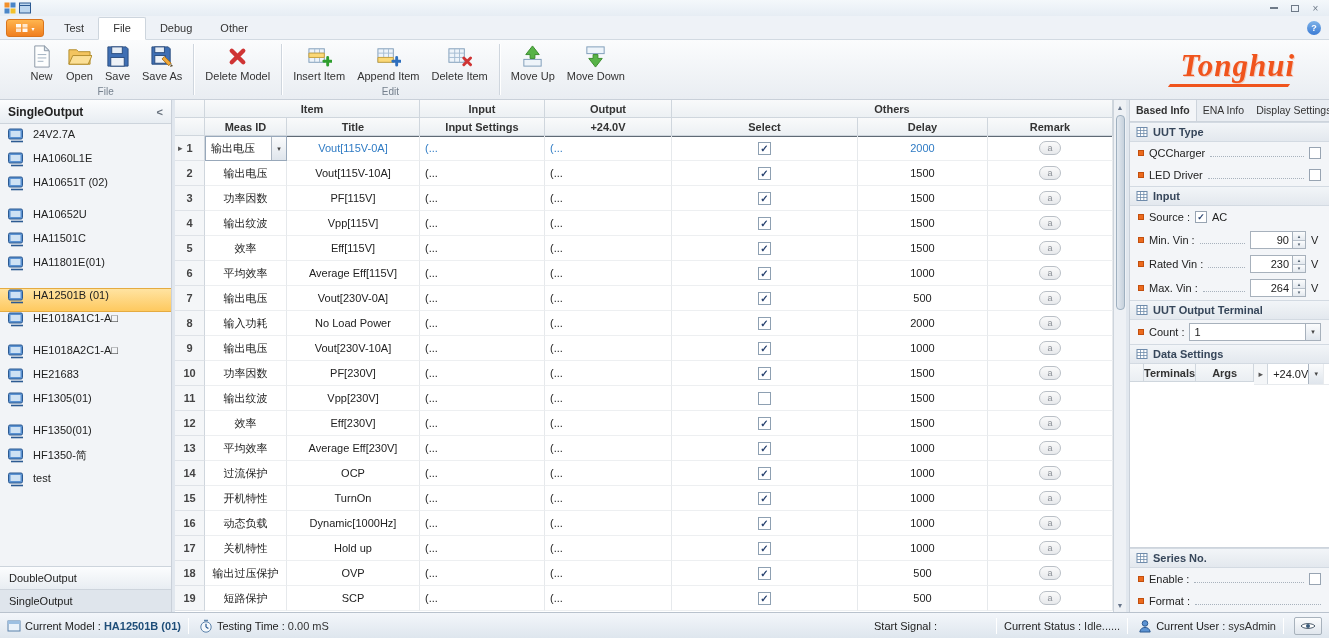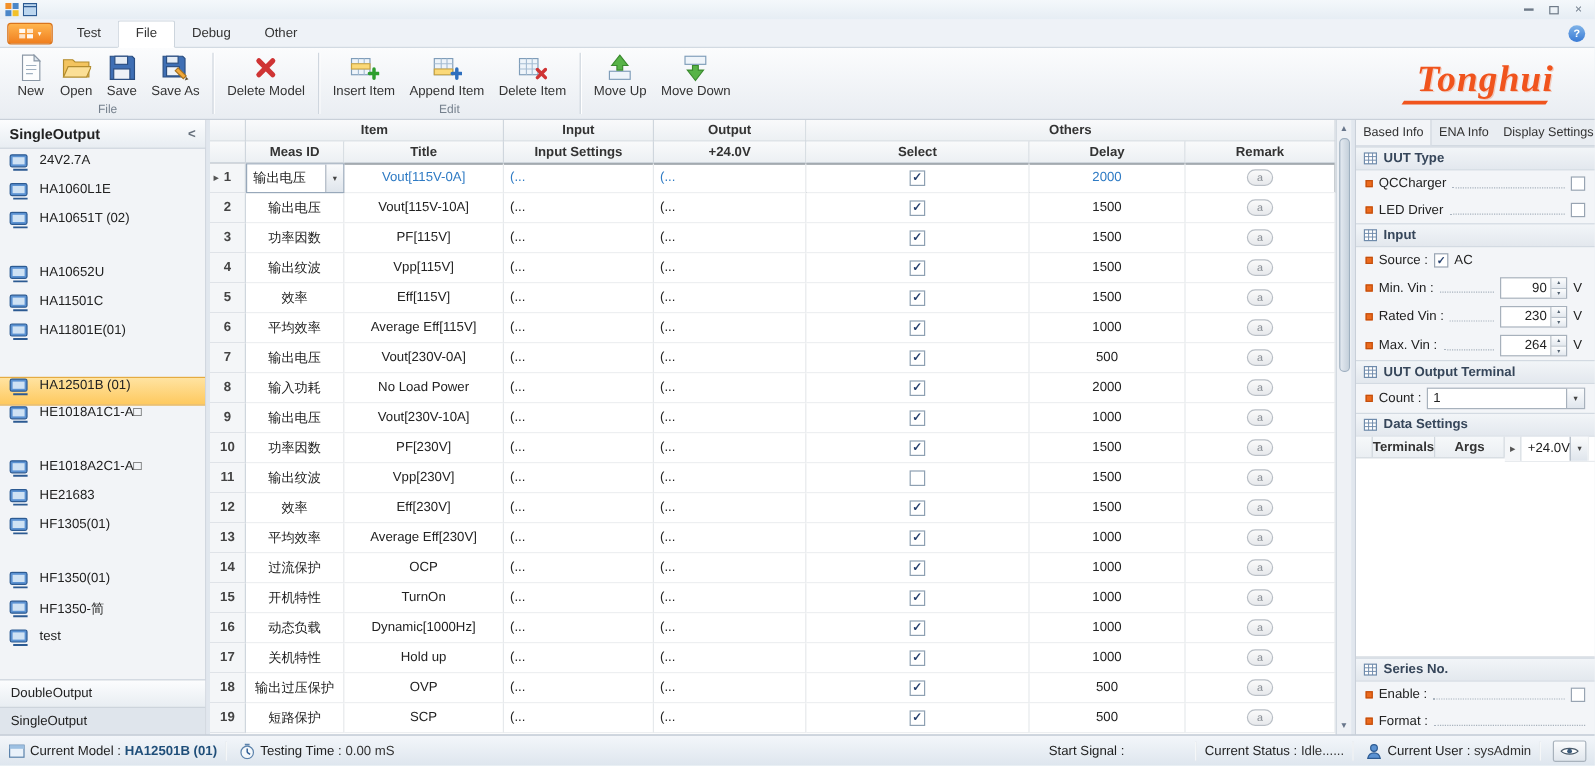--- a/index.html
+++ b/index.html
@@ -17,21 +17,21 @@
 
 .tabrow{height:24px;display:flex;align-items:flex-end;background:#eef2f7;border-bottom:1px solid #d2dae2;padding:0 4px;position:relative}
 .appbtn{width:38px;height:18px;margin:0 6px 2px 2px;border-radius:3px;background:linear-gradient(#ffb54e,#f07f1f);border:1px solid #d9741c;display:flex;align-items:center;justify-content:center;gap:2px}
 .appbtn .svgicon{width:14px;height:10px;display:inline-block}
 .appbtn .dd{color:#fff;font-size:6px}
 .rtab{padding:4px 14px 5px;color:#333}
 .rtab.active{background:#fff;border:1px solid #cdd5dd;border-bottom:1px solid #fff;border-radius:2px 2px 0 0;margin-bottom:-1px}
 .helpicon{position:absolute;right:8px;bottom:4px;width:14px;height:14px;border-radius:50%;background:linear-gradient(#7fb3e8,#3a7bd5);color:#fff;font-size:9px;font-weight:bold;display:flex;align-items:center;justify-content:center}
 
 
-.toolbar{height:60px;background:linear-gradient(#fbfcfd,#e9edf2);border-bottom:1px solid #c9d0d9;display:flex;position:relative;padding-left:4px}
+.toolbar{height:60px;background:linear-gradient(#fbfcfd,#e9edf2);border-bottom:1px solid #c9d0d9;display:flex;position:relative;padding-left:20px}
 .tgroup{display:flex;flex-direction:column;padding:2px 3px 0}
 .tbtns{flex:1;display:flex;align-items:flex-start}
 .tbtn{display:flex;flex-direction:column;align-items:center;padding:2px 6px 1px;min-width:30px;border-radius:2px}
 .ticon{width:25px;height:25px}
 .ticon svg{width:100%;height:100%}
 .tlabel{font-size:11px;color:#333;margin-top:1px;white-space:nowrap}
 .tcap{height:13px;font-size:10px;color:#75808d;text-align:center;line-height:12px}
 .tsep{width:1px;background:#cfd6de;margin:4px 2px;box-shadow:1px 0 0 #ffffff}
 .logo{position:absolute;right:34px;top:8px;font-family:"Liberation Serif",serif;font-style:italic;font-weight:bold;font-size:31px;color:#f0541d;letter-spacing:1px;text-shadow:1px 1px 0 rgba(240,84,29,.25)}
 .logo-swoosh{position:absolute;right:40px;top:44px;width:120px;height:3px;background:#f0541d;transform:skewX(-35deg)}
@@ -39,21 +39,21 @@
 
 .main{flex:1;display:flex;min-height:0}
 .split{width:3px;background:#e1e7ee}
 
 
 .sidebar{width:172px;background:#f2f4f7;border-right:1px solid #c9d0d9;display:flex;flex-direction:column}
 .sb-header{height:24px;background:linear-gradient(#fcfdfe,#e8edf2);border-bottom:1px solid #cdd4dc;display:flex;align-items:center;padding:0 8px;font-weight:bold;font-size:12px}
 .sb-header .collapse{margin-left:auto;color:#66707c;font-size:11px}
 .sb-list{flex:1;padding-top:4px;overflow:hidden}
 .sb-item{height:24px;display:flex;align-items:flex-start;gap:6px;padding:0 7px;white-space:nowrap}
-.sb-item.gap{margin-top:21px}
+.sb-item.gap{margin-top:8px}
 .sb-item.selected{background:linear-gradient(#ffe3a1,#fec95f);border-top:1px solid #e5ab41;border-bottom:1px solid #e5ab41}
 .sb-icon{width:20px;height:15px;flex:none}
 .sb-icon svg{width:100%;height:100%}
 .sb-group{height:23px;display:flex;align-items:center;padding:0 9px;font-weight:normal;background:linear-gradient(#fcfdfe,#e8edf2);border-top:1px solid #cdd4dc}
 .sb-group.pressed{background:#dfe5ec}
 
 
 .gridwrap{flex:1;display:flex;min-width:0;background:#fff}
 .grid{flex:1;display:flex;flex-direction:column;min-width:0}
 .ghead{display:flex;height:18px;flex:none}
@@ -83,21 +83,21 @@
 .remarkbtn{width:22px;height:14px;border:1px solid #b9bfc6;border-radius:7px;background:linear-gradient(#fafafa,#e7e9ec);color:#8a8f96;font-size:9px;display:flex;align-items:center;justify-content:center}
 .vscroll{width:13px;background:#eef1f5;border-left:1px solid #cdd4dc;display:flex;flex-direction:column;align-items:center;flex:none}
 .vs-btn{height:14px;width:13px;color:#67758a;font-size:7px;display:flex;align-items:center;justify-content:center}
 .vs-thumb{width:9px;height:195px;background:linear-gradient(90deg,#e3e9f0,#c6d1dc);border:1px solid #9fb0c0;border-radius:4px;margin-top:1px}
 .vs-spacer{flex:1}
 
 
 .rpanel{width:200px;background:#f3f5f8;border-left:1px solid #c9d0d9;display:flex;flex-direction:column;min-height:0}
 .rtabs{height:22px;display:flex;align-items:stretch;background:#e9edf2;border-bottom:1px solid #cdd4dc}
 .rtab2{padding:4px 6px;font-size:10.5px;color:#333;white-space:nowrap}
-.rtab2.active{background:#f3f5f8;border-right:1px solid #cdd4dc;font-weight:normal}
+.rtab2.active{background:#f3f5f8;border-right:1px solid #cdd4dc;font-weight:bold}
 .sec-h{height:20px;display:flex;align-items:center;gap:5px;padding:0 6px;background:linear-gradient(#f2f5f8,#e3e8ee);border-top:1px solid #d3dae2;border-bottom:1px solid #d3dae2;font-weight:bold;color:#36465a;flex:none}
 .sec-h .svgicon{width:12px;height:12px;display:inline-block}
 .field{height:22px;display:flex;align-items:center;padding:0 8px;gap:5px;flex:none}
 .field.tall{height:24px}
 .bullet{width:6px;height:6px;background:#ec6a1d;border:1px solid #c24f0e;flex:none}
 .leader{flex:1;border-bottom:1px dotted #a8b2bd;height:8px}
 .cb2{width:12px;height:12px;border:1px solid #98a4b2;background:#fff;display:flex;align-items:center;justify-content:center;font-size:9px;color:#27416e;font-weight:bold;flex:none}
 .numbox{width:56px;height:18px;border:1px solid #a7b1bc;background:#fff;display:flex;align-items:stretch;flex:none}
 .numbox .val{flex:1;display:flex;align-items:center;justify-content:flex-end;padding-right:3px}
 .spin{width:13px;border-left:1px solid #a7b1bc;display:flex;flex-direction:column;flex:none}

